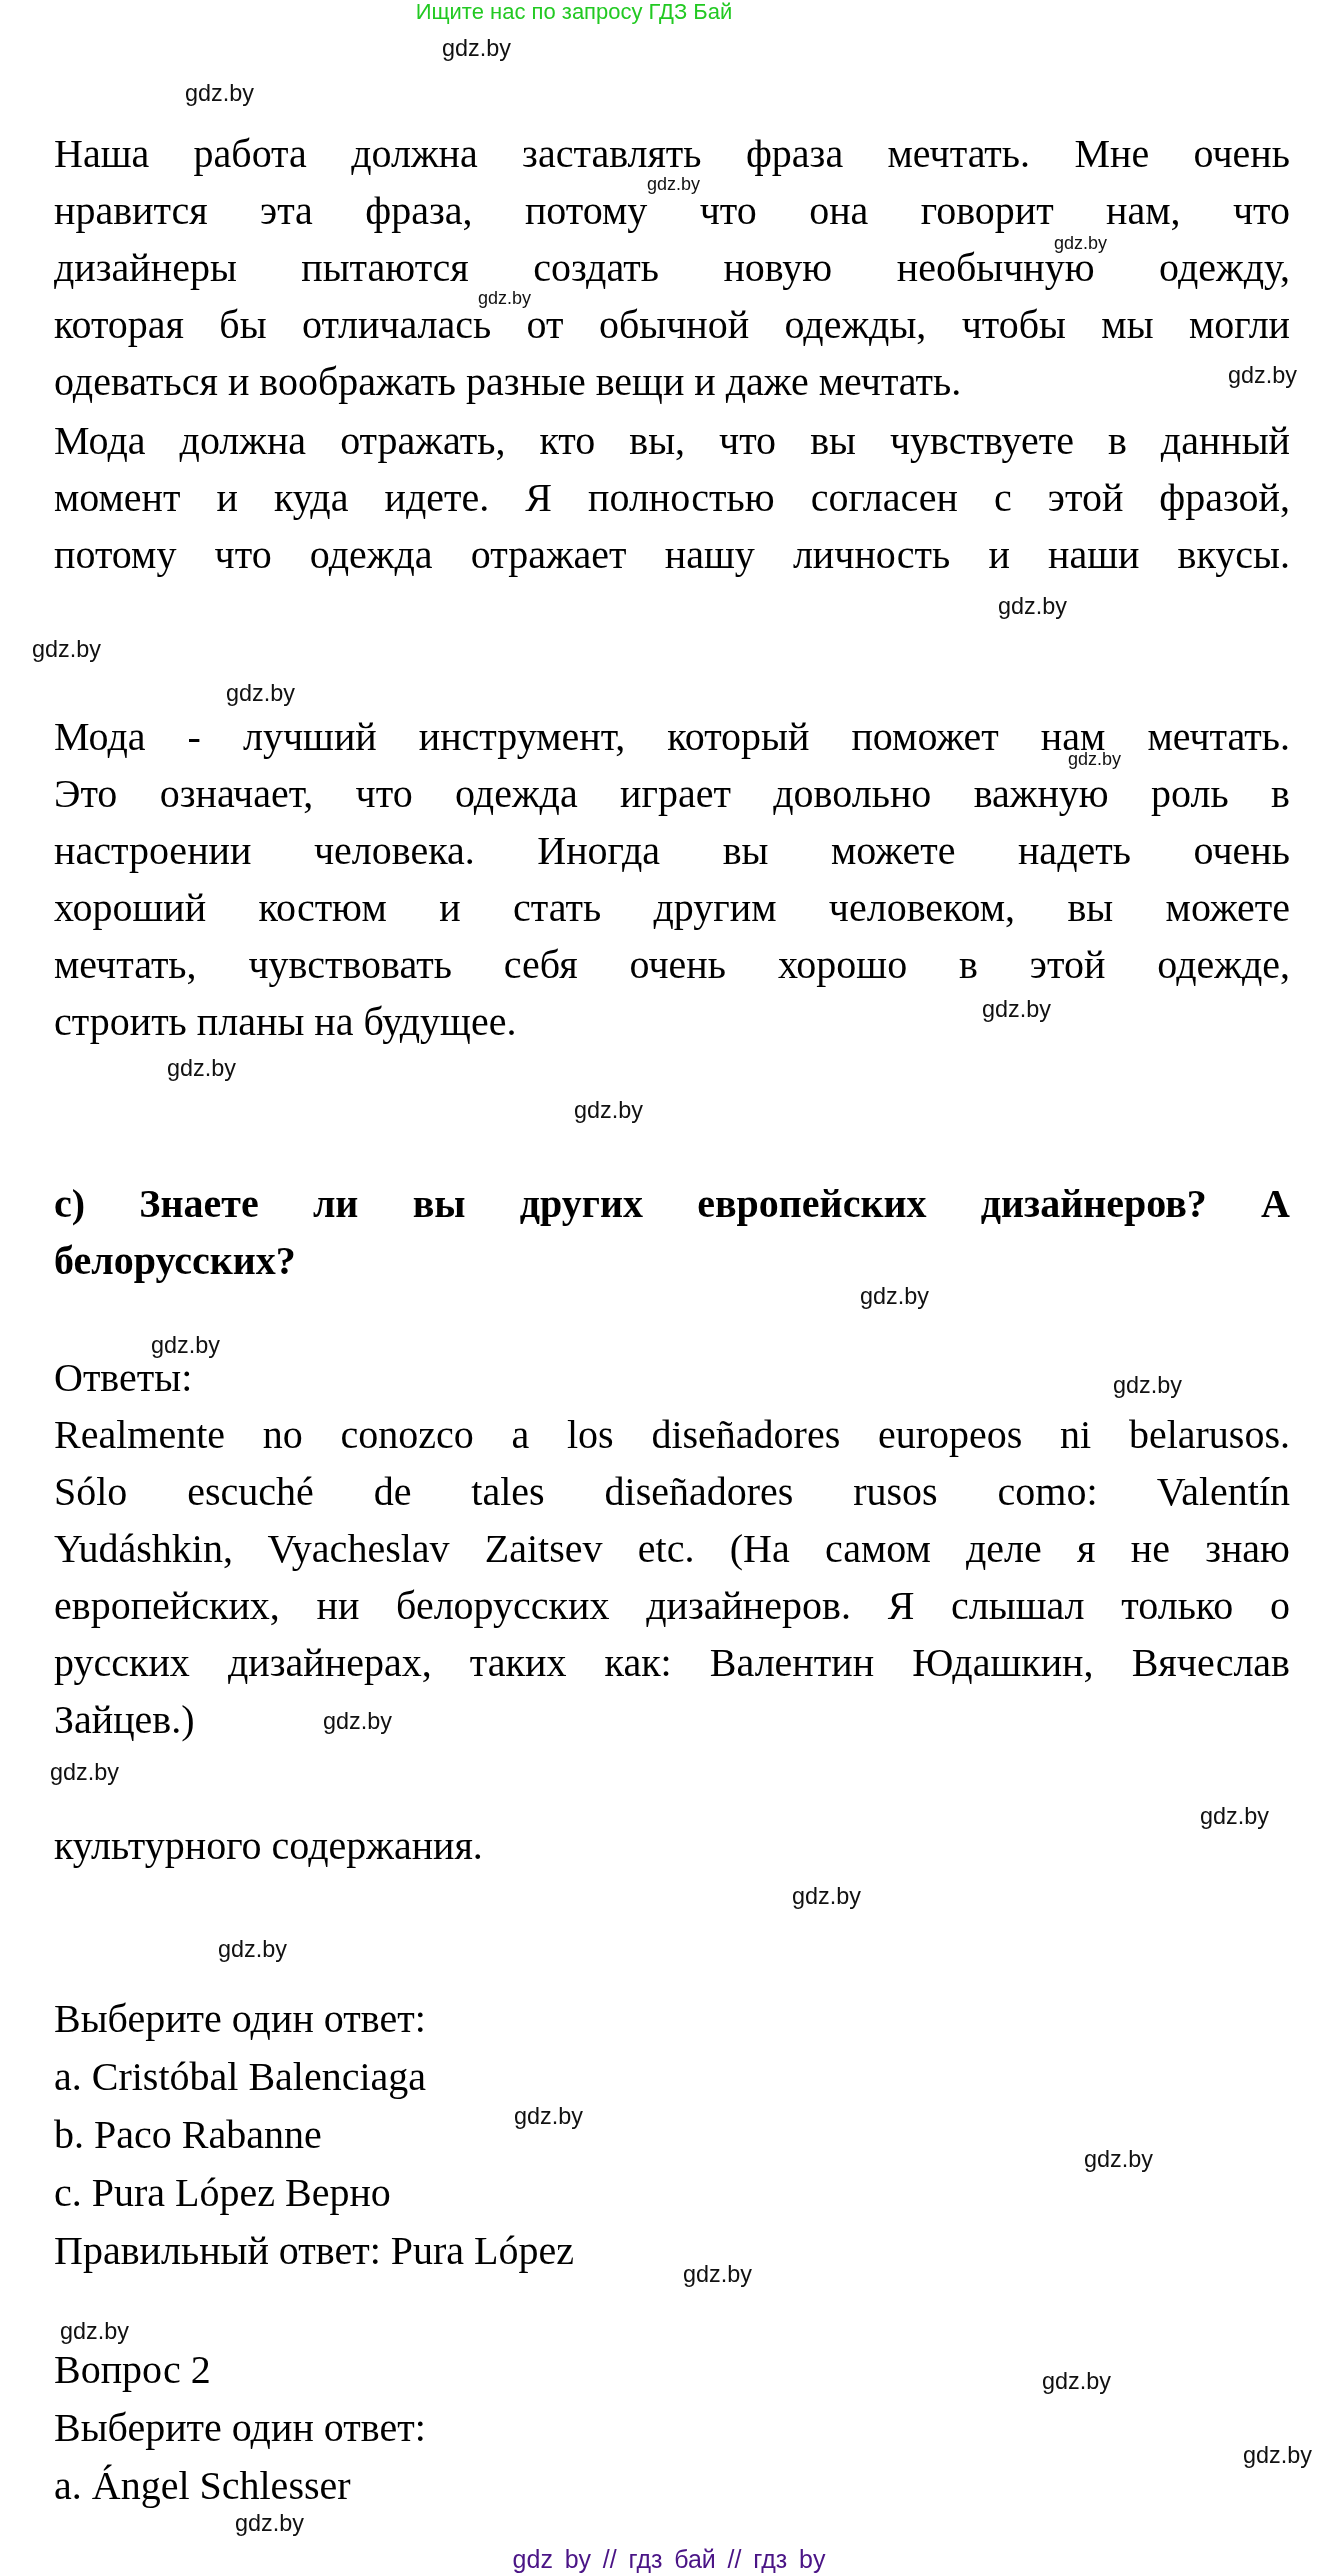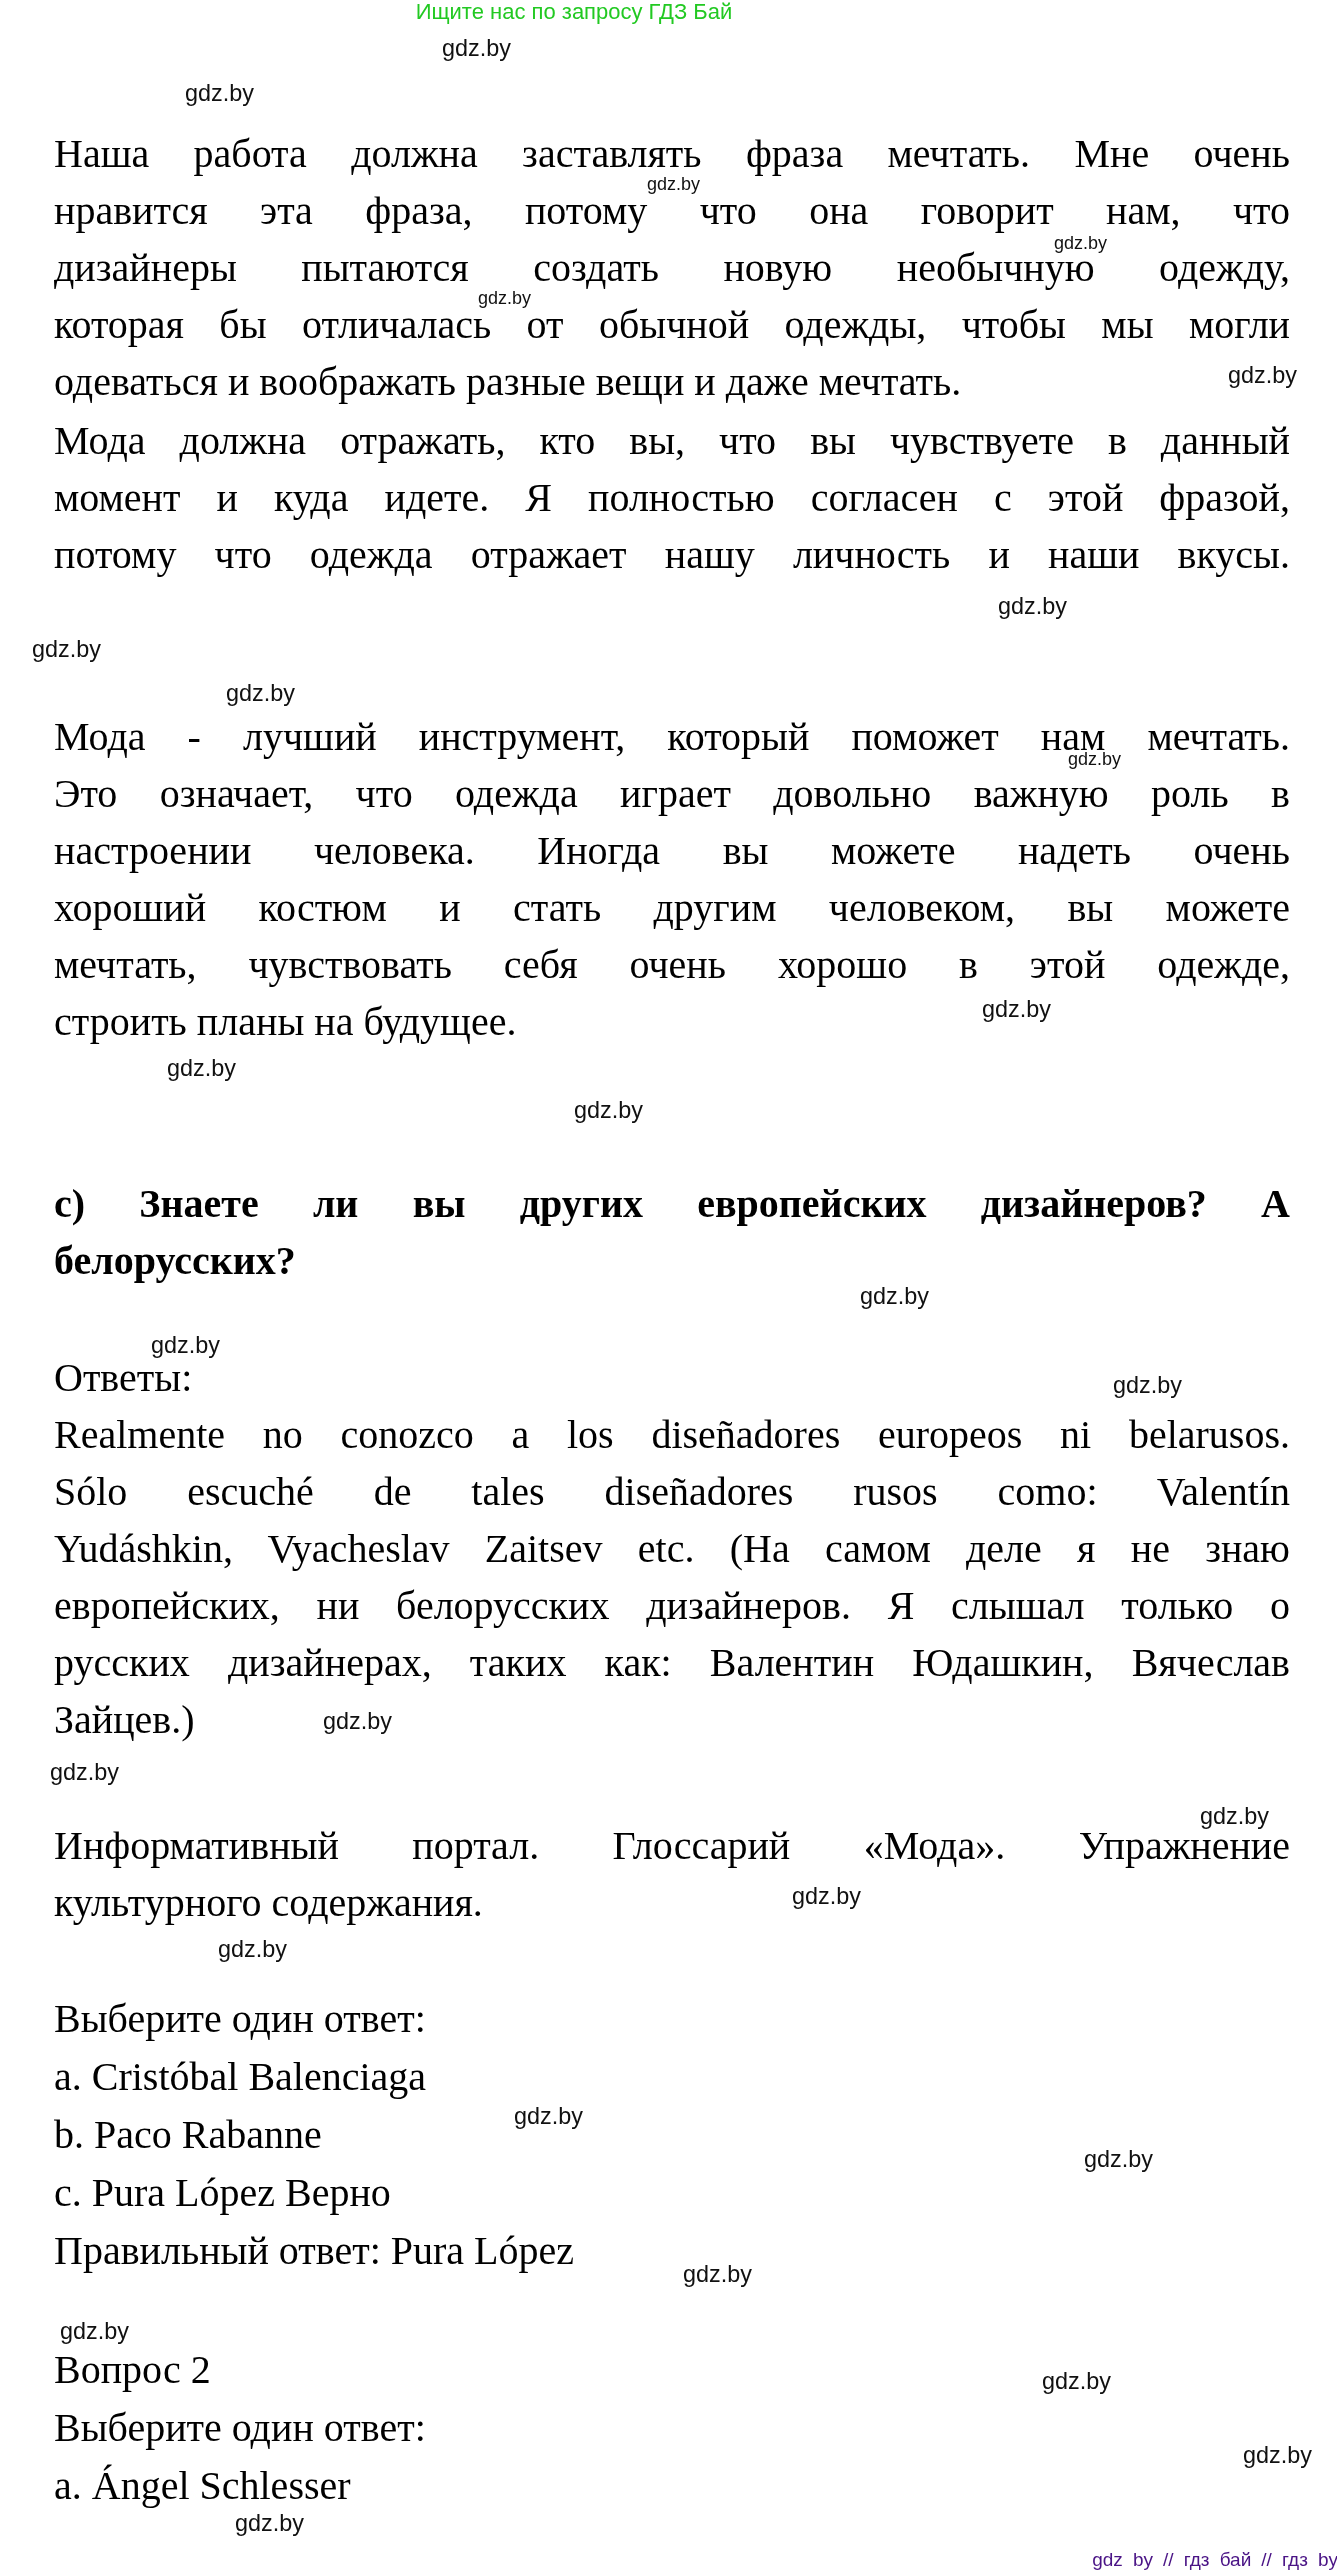--- a/index.html
+++ b/index.html
@@ -20,23 +20,23 @@
     text-align: center;
     font-family: "Liberation Sans", "DejaVu Sans", sans-serif;
     font-size: 22px;
     line-height: 24px;
     color: #22c922;
   }
   .footer-banner {
     position: absolute;
     left: 0; top: 2546px;
     width: 1338px;
-    text-align: right;
+    text-align: center;
     font-family: "Liberation Sans", "DejaVu Sans", sans-serif;
-    font-size: 19px;
+    font-size: 25px;
     line-height: 27.4px;
     color: #4a1486;
     word-spacing: 4.8px;
   }
   .block {
     position: absolute;
     left: 54px;
     width: 1236px;
     font-size: 40px;
     line-height: 57px;
@@ -107,21 +107,20 @@
   <span class="lline">Ответы:</span>
   <span class="jline">Realmente no conozco a los diseñadores europeos ni belarusos.</span>
   <span class="jline">Sólo escuché de tales diseñadores rusos como: Valentín</span>
   <span class="jline">Yudáshkin, Vyacheslav Zaitsev etc. (На самом деле я не знаю</span>
   <span class="jline">европейских, ни белорусских дизайнеров. Я слышал только о</span>
   <span class="jline">русских дизайнерах, таких как: Валентин Юдашкин, Вячеслав</span>
   <span class="lline">Зайцев.)</span>
 </div>
 
 <div class="block" style="top:1817px;">
-  <span class="jline">Информативный портал. Глоссарий «Мода». Упражнение</span>
   <span class="lline">культурного содержания.</span>
 </div>
 
 <div class="block tight" style="top:1990px;">
   <span class="lline">Выберите один ответ:</span>
   <span class="lline">a. Cristóbal Balenciaga</span>
   <span class="lline">b. Paco Rabanne</span>
   <span class="lline">c. Pura López Верно</span>
   <span class="lline">Правильный ответ: Pura López</span>
 </div>

